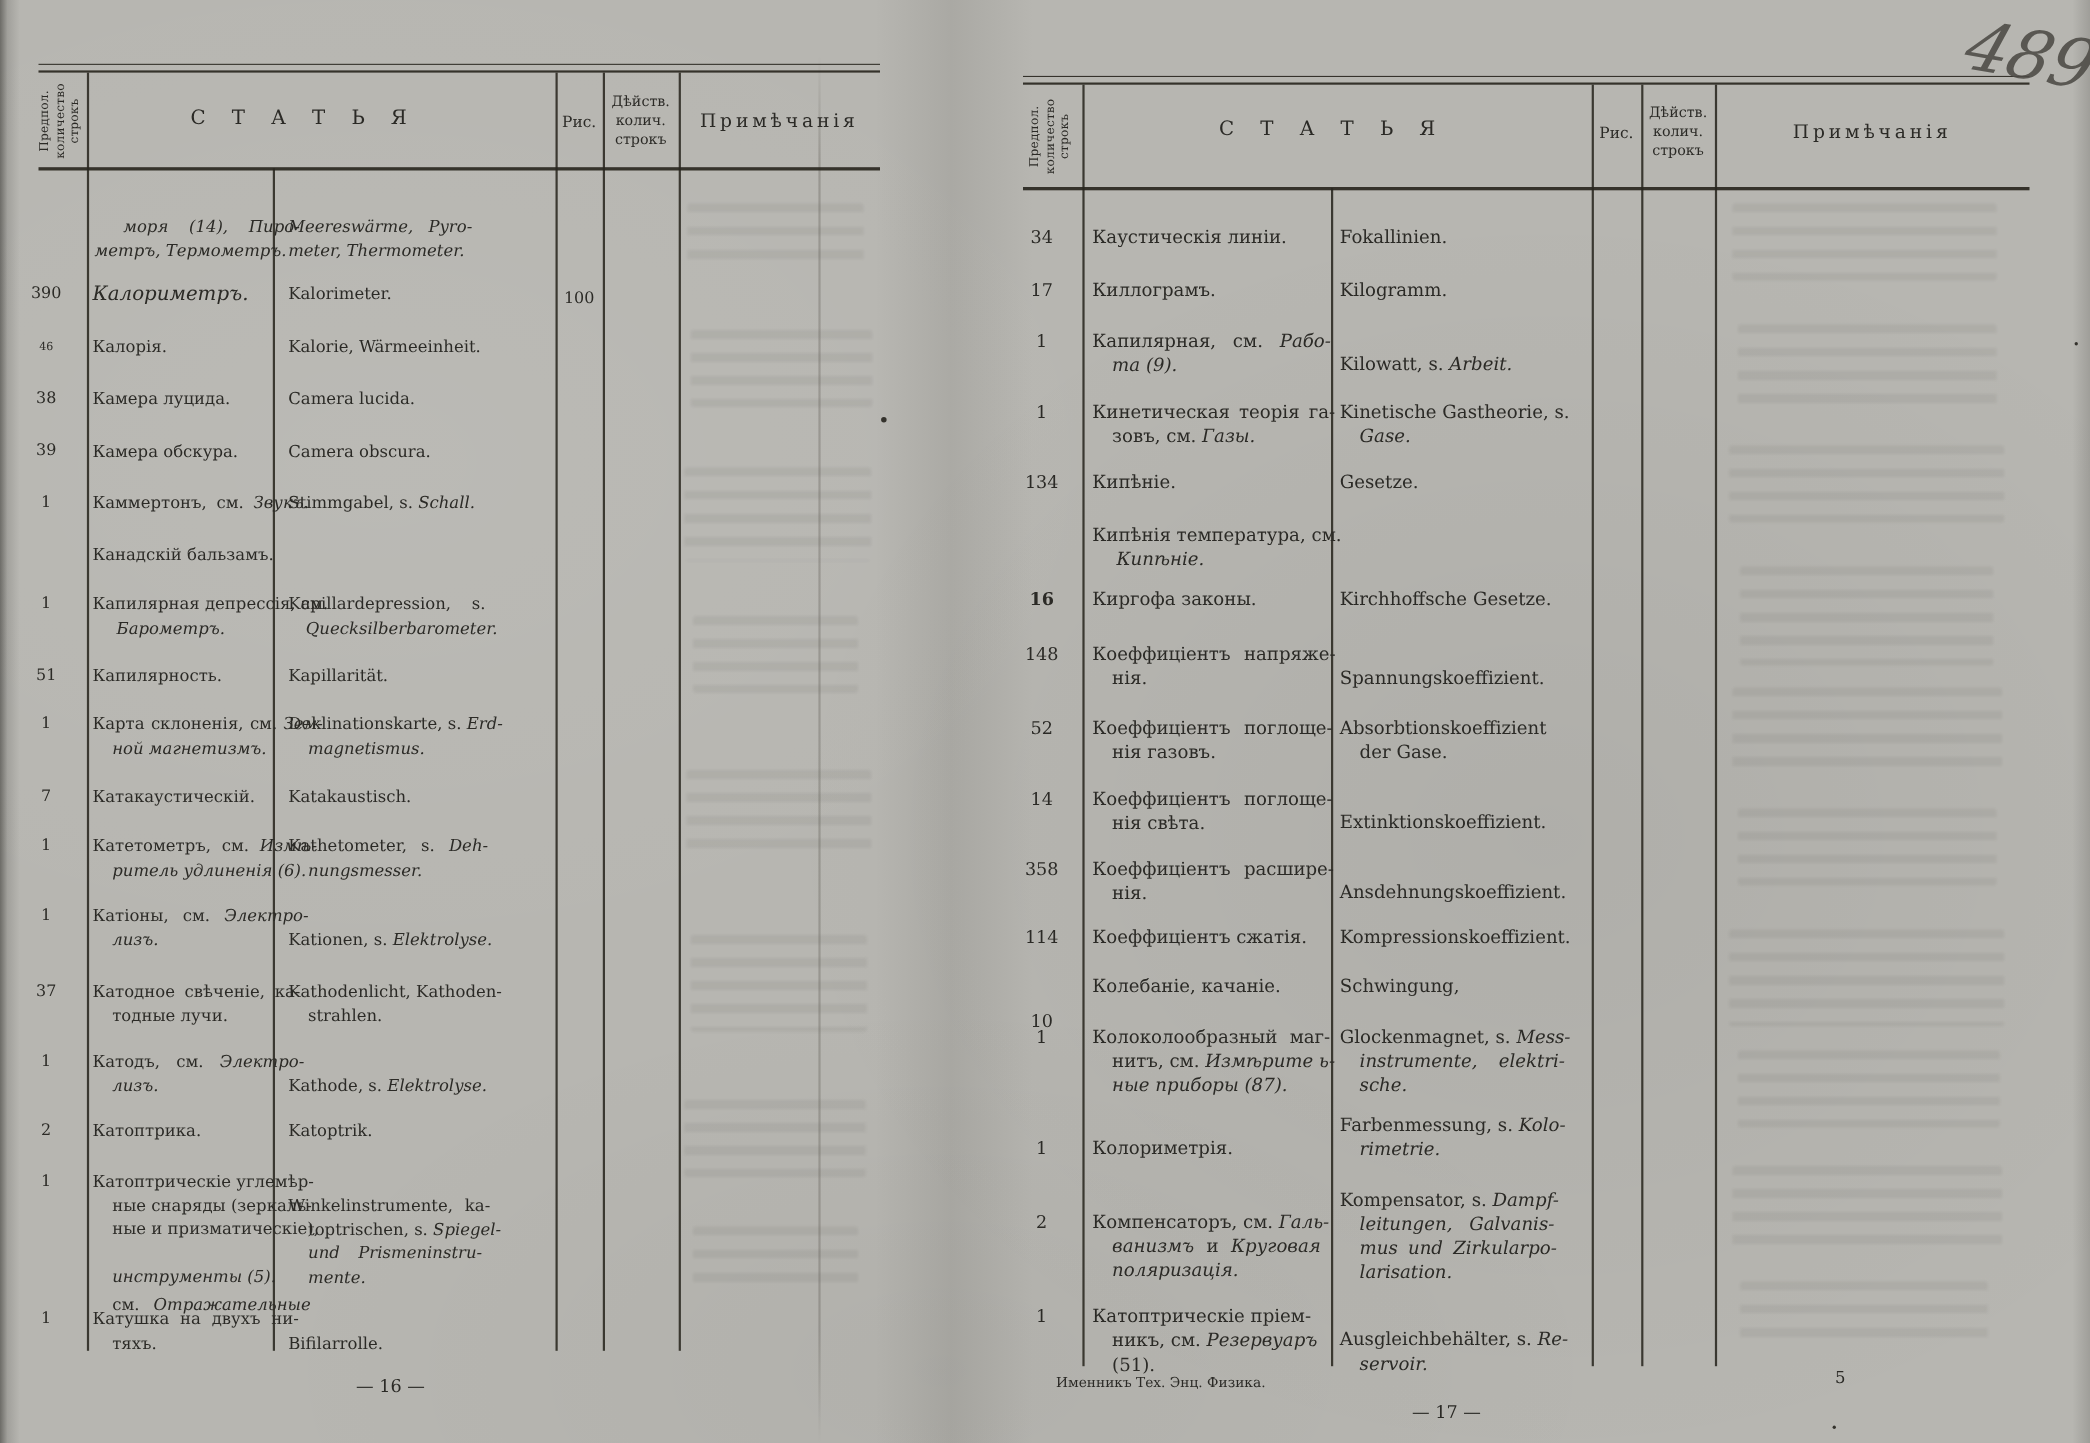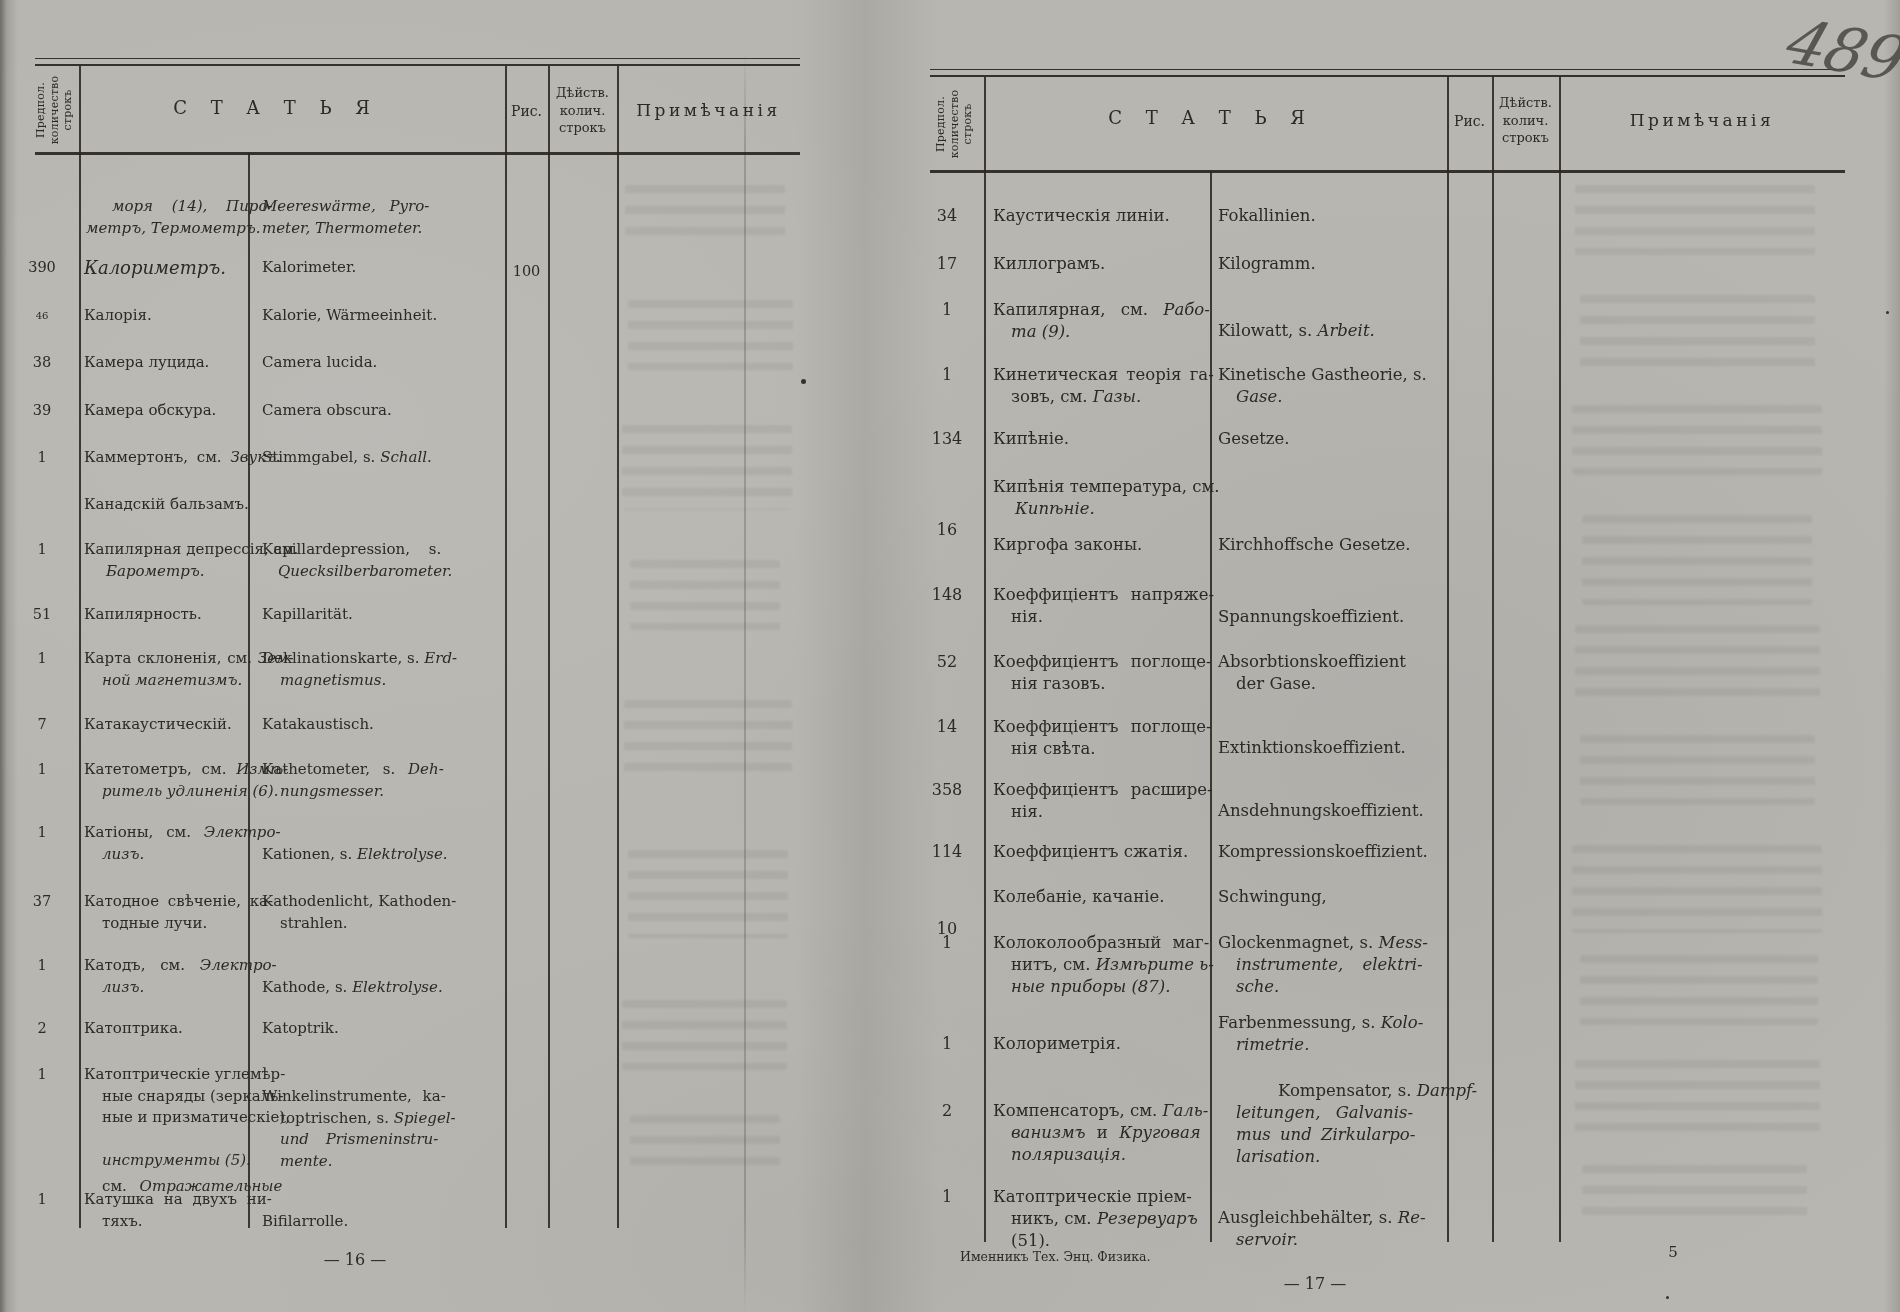--- a/index.html
+++ b/index.html
@@ -262,21 +262,21 @@
       <div>
         <div class="cell num" style="left: 916px; width: 62px; top: 428px; font-size: 16px;">134</div>
         <div class="cell" style="left: 993px; top: 428px; font-size: 16.5px;"><span>Кипѣніе.</span></div>
         <div class="cell" style="left: 1218px; top: 428px; font-size: 16.5px;"><span>Gesetze.</span></div>
       </div>
       <div>
         <div class="cell" style="left: 993px; top: 476px; font-size: 16.5px;"><span>Кипѣнія температура, см.</span></div>
         <div class="cell" style="left: 1015px; top: 498px; font-size: 16.5px;"><span class="it">Кипѣніе.</span></div>
       </div>
       <div>
-        <div class="cell num" style="left: 916px; width: 62px; top: 519px; font-size: 16px;">16</div>
+        <div class="cell num" style="left: 916px; width: 62px; top: 534px; font-size: 16px; font-weight: bold;">16</div>
         <div class="cell" style="left: 993px; top: 534px; font-size: 16.5px;"><span>Киргофа законы.</span></div>
         <div class="cell" style="left: 1218px; top: 534px; font-size: 16.5px;"><span>Kirchhoffsche Gesetze.</span></div>
       </div>
       <div>
         <div class="cell num" style="left: 916px; width: 62px; top: 584px; font-size: 16px;">148</div>
         <div class="cell" style="left: 993px; top: 584px; font-size: 16.5px; word-spacing: 7px;"><span>Коеффиціентъ напряже-</span></div>
         <div class="cell" style="left: 1011px; top: 606px; font-size: 16.5px;"><span>нія.</span></div>
         <div class="cell" style="left: 1218px; top: 606px; font-size: 16.5px;"><span>Spannungskoeffizient.</span></div>
       </div>
       <div>
@@ -321,21 +321,21 @@
         <div class="cell num" style="left: 916px; width: 62px; top: 1033px; font-size: 16px;">1</div>
         <div class="cell" style="left: 993px; top: 1033px; font-size: 16.5px;"><span>Колориметрія.</span></div>
         <div class="cell" style="left: 1218px; top: 1012px; font-size: 16.5px;"><span>Farbenmessung, s. </span><span class="it">Kolo-</span></div>
         <div class="cell" style="left: 1236px; top: 1034px; font-size: 16.5px;"><span class="it">rimetrie.</span></div>
       </div>
       <div>
         <div class="cell num" style="left: 916px; width: 62px; top: 1100px; font-size: 16px;">2</div>
         <div class="cell" style="left: 993px; top: 1100px; font-size: 16.5px;"><span>Компенсаторъ, см. </span><span class="it">Галь-</span></div>
         <div class="cell" style="left: 1011px; top: 1122px; font-size: 16.5px; word-spacing: 6px;"><span class="it">ванизмъ</span><span> и </span><span class="it">Круговая</span></div>
         <div class="cell" style="left: 1011px; top: 1144px; font-size: 16.5px;"><span class="it">поляризація.</span></div>
-        <div class="cell" style="left: 1278px; top: 1080px; font-size: 16.5px;"><span>Kompensator, s. </span><span class="it">Dampf-</span></div>
+        <div class="cell" style="left: 1218px; top: 1080px; font-size: 16.5px;"><span>Kompensator, s. </span><span class="it">Dampf-</span></div>
         <div class="cell" style="left: 1236px; top: 1102px; font-size: 16.5px; word-spacing: 10px;"><span class="it">leitungen, </span><span class="it">Galvanis-</span></div>
         <div class="cell" style="left: 1236px; top: 1124px; font-size: 16.5px; word-spacing: 4px;"><span class="it">mus und Zirkularpo-</span></div>
         <div class="cell" style="left: 1236px; top: 1146px; font-size: 16.5px;"><span class="it">larisation.</span></div>
       </div>
       <div>
         <div class="cell num" style="left: 916px; width: 62px; top: 1186px; font-size: 16px;">1</div>
         <div class="cell" style="left: 993px; top: 1186px; font-size: 16.5px;"><span>Катоптрическіе пріем-</span></div>
         <div class="cell" style="left: 1011px; top: 1208px; font-size: 16.5px;"><span>никъ, см. </span><span class="it">Резервуаръ</span></div>
         <div class="cell" style="left: 1011px; top: 1230px; font-size: 16.5px;"><span>(51).</span></div>
         <div class="cell" style="left: 1218px; top: 1207px; font-size: 16.5px;"><span>Ausgleichbehälter, s. </span><span class="it">Re-</span></div>

